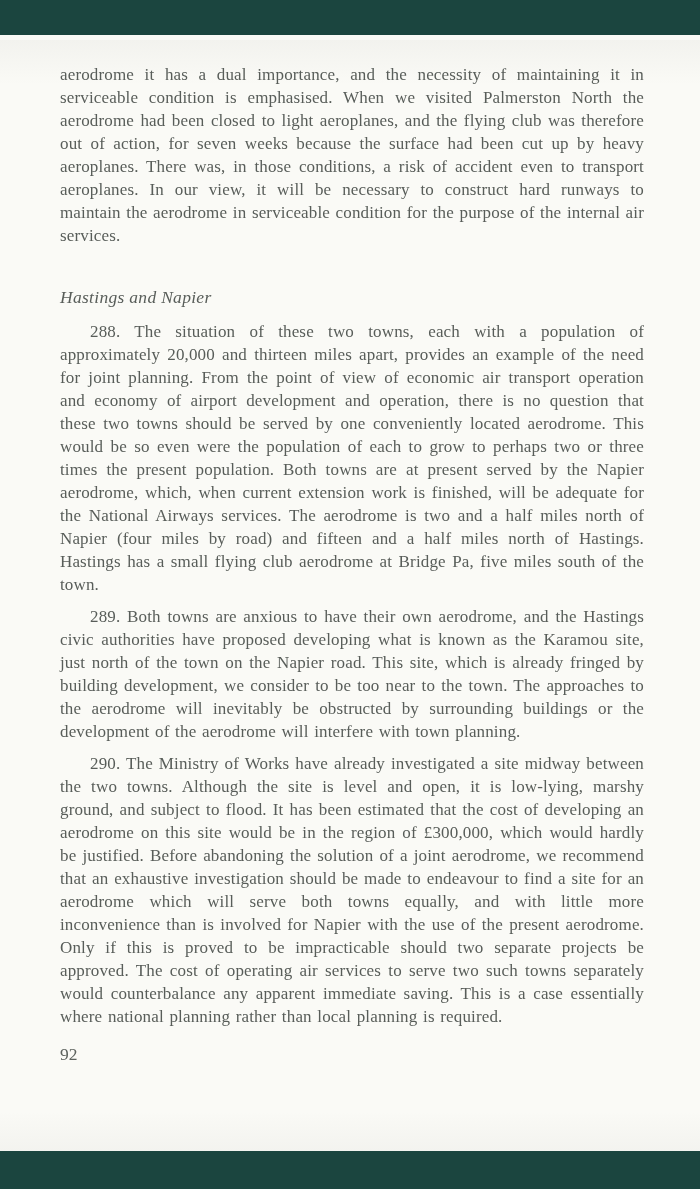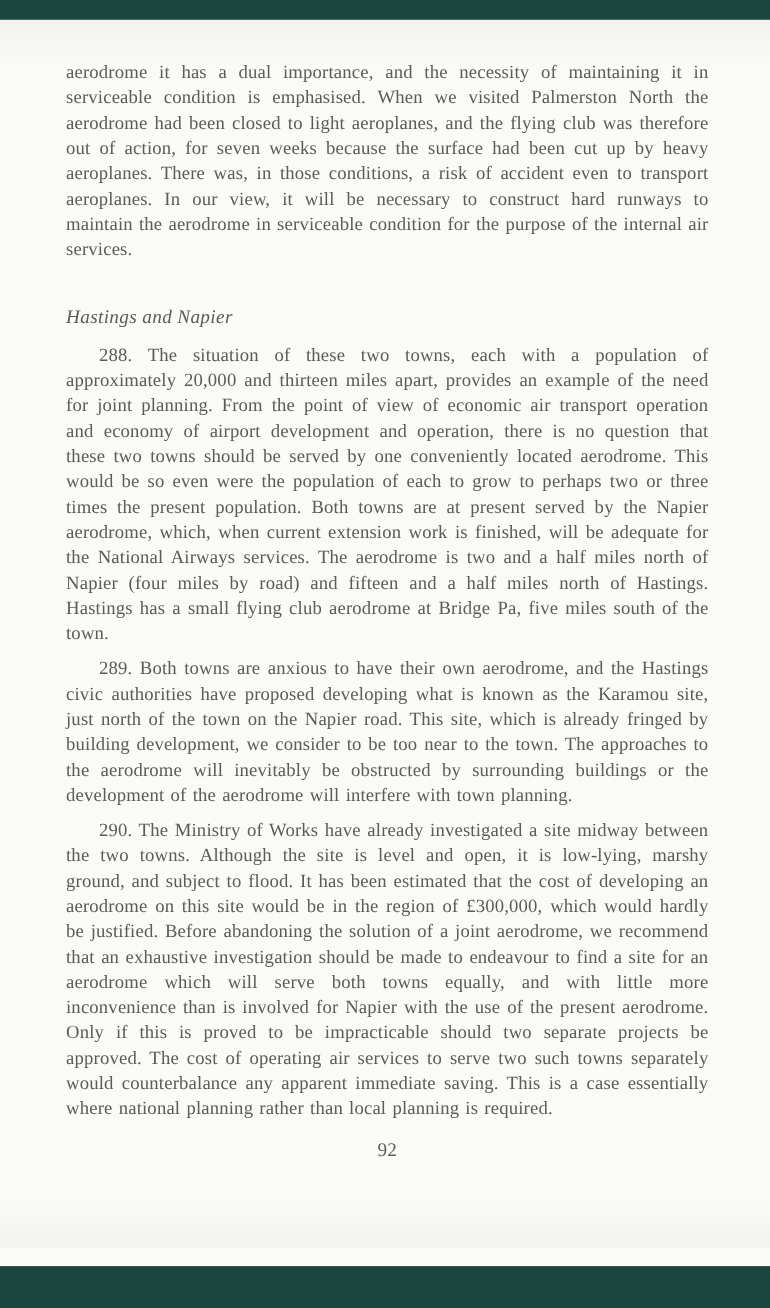--- a/index.html
+++ b/index.html
@@ -16,25 +16,25 @@
   .scan-bar {
     position: absolute;
     left: 0;
     width: 700px;
     background: #1b453f;
   }
   .scan-bar.top { top: 0; height: 35px; }
   .scan-bar.bottom { bottom: 0; height: 38px; }
   .page {
     position: absolute;
-    top: 18px;
+    top: 40px;
     left: 0;
     width: 700px;
     height: 1116px;
-    padding: 36px 56px 0 60px;
+    padding: 23px 56px 0 60px;
     background:
       linear-gradient(180deg, rgba(120,120,110,0.06) 0%, rgba(0,0,0,0) 4%, rgba(0,0,0,0) 96%, rgba(120,120,110,0.06) 100%),
       #fafaf6;
   }
   p.body-para {
     font-size: 17px;
     line-height: 23px;
     text-align: justify;
     margin: 0 0 9px 0;
     text-indent: 30px;
@@ -43,21 +43,20 @@
   }
   p.body-para.no-indent { text-indent: 0; }
   .section-heading {
     font-size: 17.5px;
     font-style: italic;
     font-weight: normal;
     margin: 40px 0 12px 0;
     letter-spacing: 0.3px;
   }
   .page-number {
-    text-align: center;
     font-size: 17.5px;
     margin-top: 16px;
     color: #5d625e;
   }
 </style>
 </head>
 <body>
 
 <div class="scan-bar top"></div>
 

